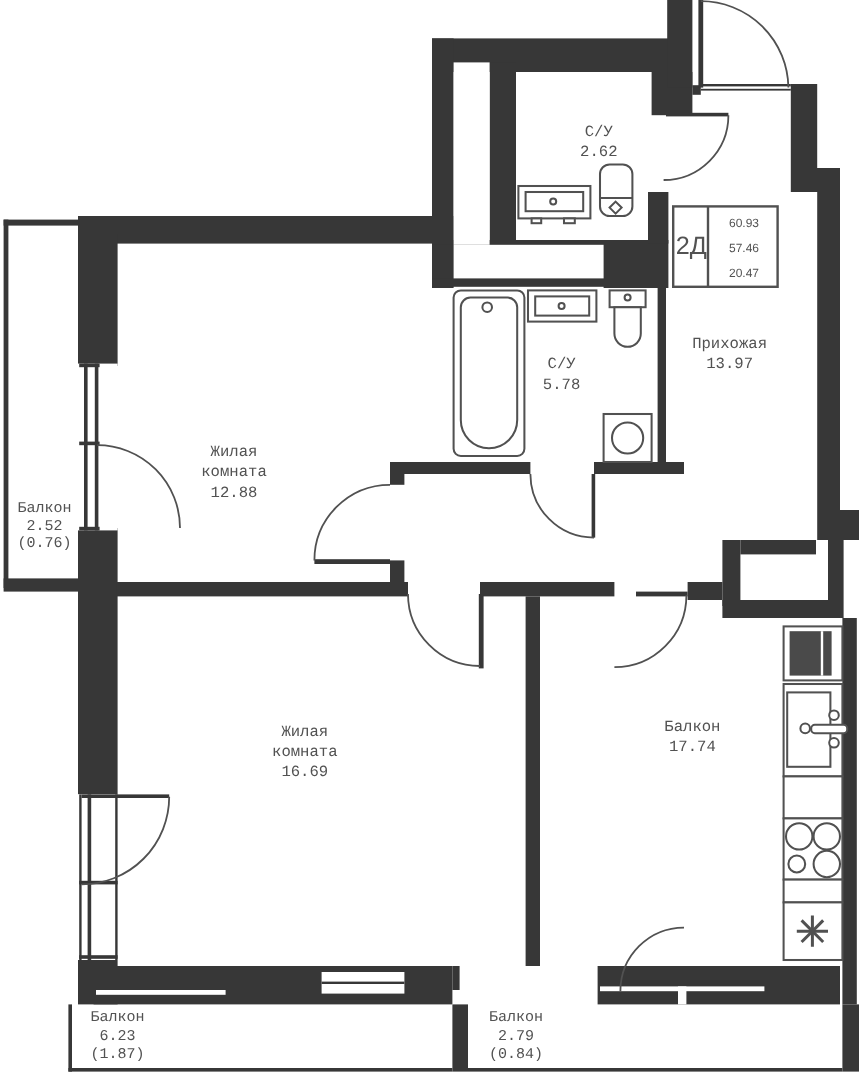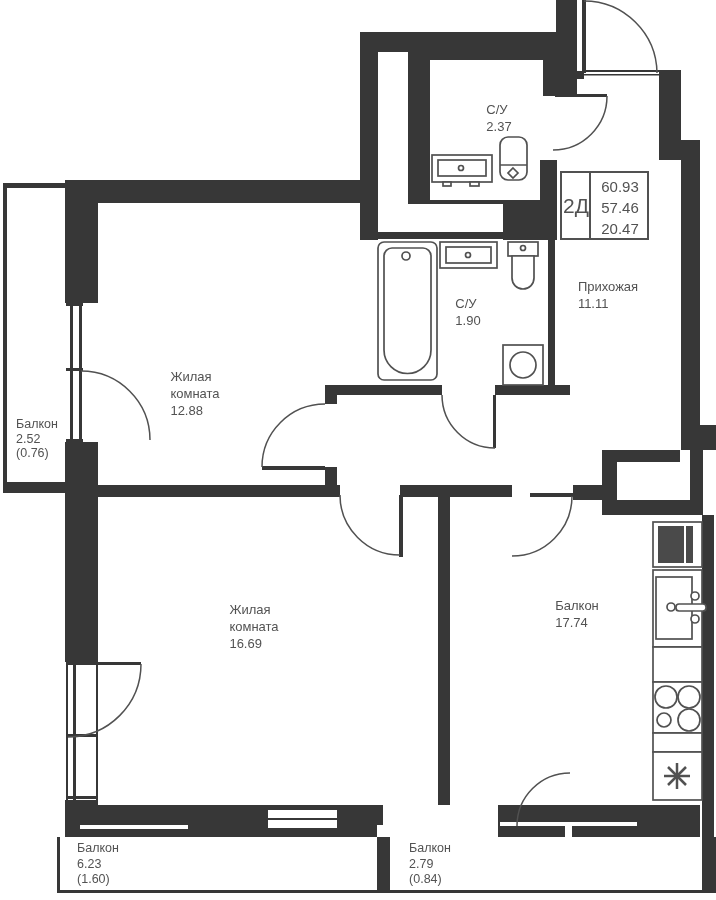--- a/index.html
+++ b/index.html
@@ -5,28 +5,28 @@
   :root { --wall:#373737; --line:#515151; --text:#525252; --bg:#ffffff; }
   html,body { margin:0; padding:0; background:var(--bg); }
   #plan { position:relative; width:716px; height:900px; background:var(--bg); overflow:hidden;
           font-family:"Liberation Sans", sans-serif; }
   #plan svg { position:absolute; left:0; top:0; }
   .w   { fill:var(--wall); }
   .cut { fill:var(--bg); }
   .ln  { stroke:var(--line); stroke-width:1.5; fill:none; }
   .fix { stroke:var(--line); stroke-width:1.7; fill:var(--bg); }
   .fill{ fill:#4a4a4a; stroke:none; }
-  .lbl { position:absolute; transform:translateX(-50%); white-space:nowrap;
-         color:var(--text); font-size:13px; line-height:17px; }
+  .lbl { position:absolute; transform:translateX(-50%); text-align:center; white-space:nowrap;
+         color:var(--text); font-size:13px; line-height:17px;font-family:Liberation Mono, monospace; }
   .lbl.small { font-size:12.5px; line-height:14.5px; }
   .lbl.balc  { font-size:12.5px; line-height:15.5px; }
   .infobox-type { position:absolute; transform:translate(-50%,-50%); color:var(--text);
          font-size:21px; }
   .infobox-vals { position:absolute; transform:translateX(-50%); text-align:left;
-         color:var(--text); font-size:15px; line-height:21px; }
+         color:var(--text); font-size:10px; line-height:21px; }
 </style>
 </head>
 <body>
 
 <div id="plan">
 
   <svg width="716" height="900" viewBox="0 0 716 900">
 
     <g>
       <rect class="w" x="65" y="180" width="313" height="23"></rect>
@@ -227,31 +227,31 @@
 
   <div class="infobox-type" style="left:576px; top:206px;">2Д</div>
   <div class="infobox-vals" style="left:620px; top:176px;">
     <div>60.93</div>
     <div>57.46</div>
     <div>20.47</div>
   </div>
 
   <div class="lbl" style="left:499px; top:101px;">
     <div>С/У</div>
-    <div>2.37</div>
+    <div>2.62</div>
   </div>
 
   <div class="lbl" style="left:468px; top:295px;">
     <div>С/У</div>
-    <div>1.90</div>
+    <div>5.78</div>
   </div>
 
   <div class="lbl" style="left:608px; top:278px;">
     <div>Прихожая</div>
-    <div>11.11</div>
+    <div>13.97</div>
   </div>
 
   <div class="lbl" style="left:195px; top:368px;">
     <div>Жилая</div>
     <div>комната</div>
     <div>12.88</div>
   </div>
 
   <div class="lbl" style="left:254px; top:601px;">
     <div>Жилая</div>
@@ -266,21 +266,21 @@
 
   <div class="lbl small" style="left:37px; top:417px;">
     <div>Балкон</div>
     <div>2.52</div>
     <div>(0.76)</div>
   </div>
 
   <div class="lbl balc" style="left:98px; top:841px;">
     <div>Балкон</div>
     <div>6.23</div>
-    <div>(1.60)</div>
+    <div>(1.87)</div>
   </div>
 
   <div class="lbl balc" style="left:430px; top:841px;">
     <div>Балкон</div>
     <div>2.79</div>
     <div>(0.84)</div>
   </div>
 
 </div>
 

